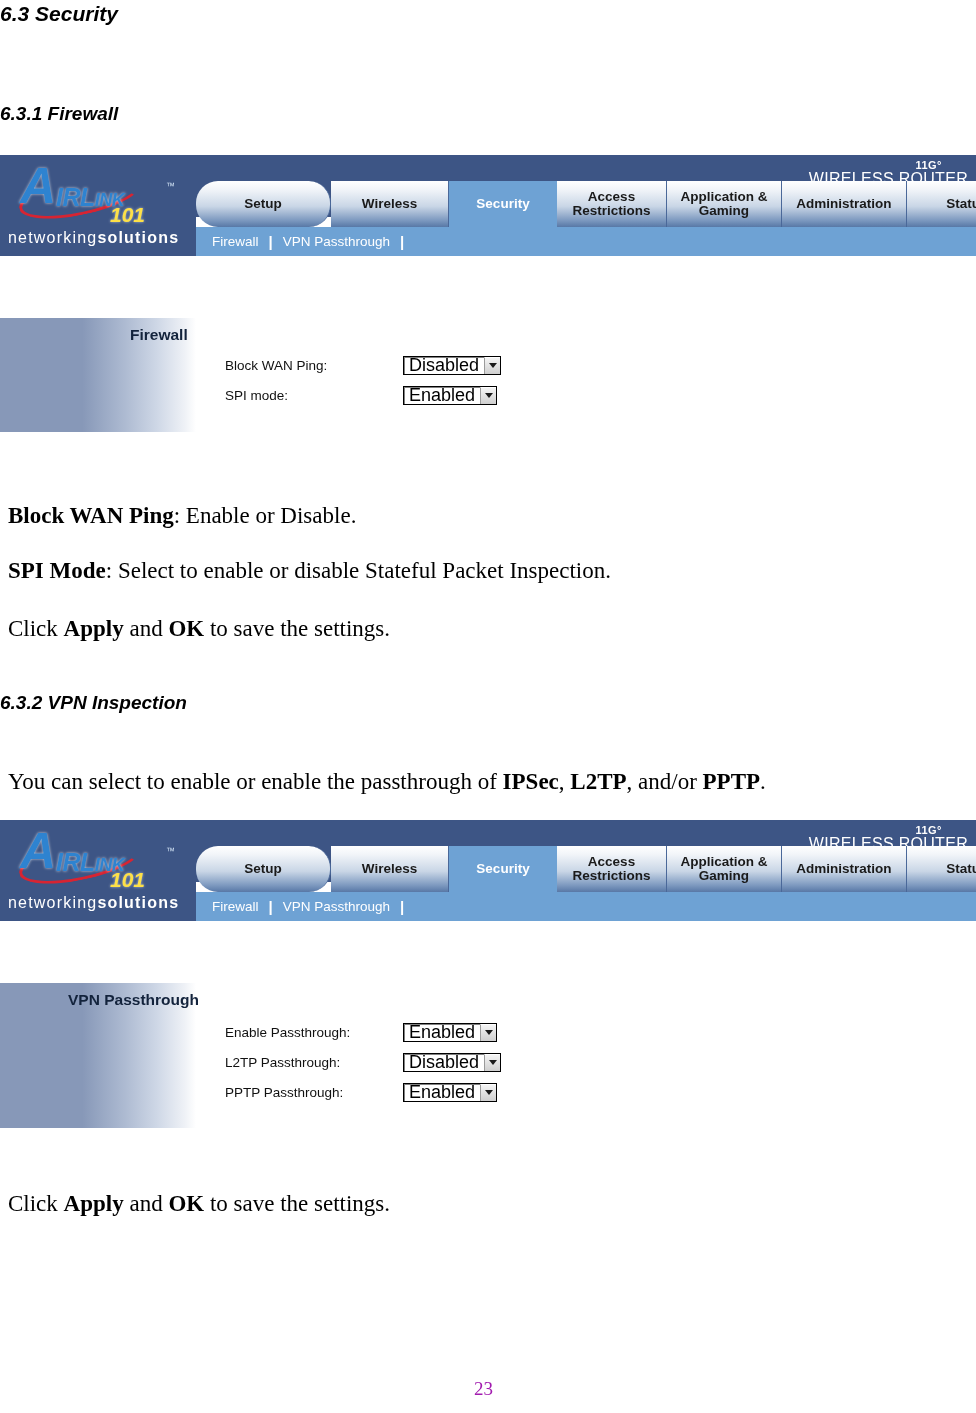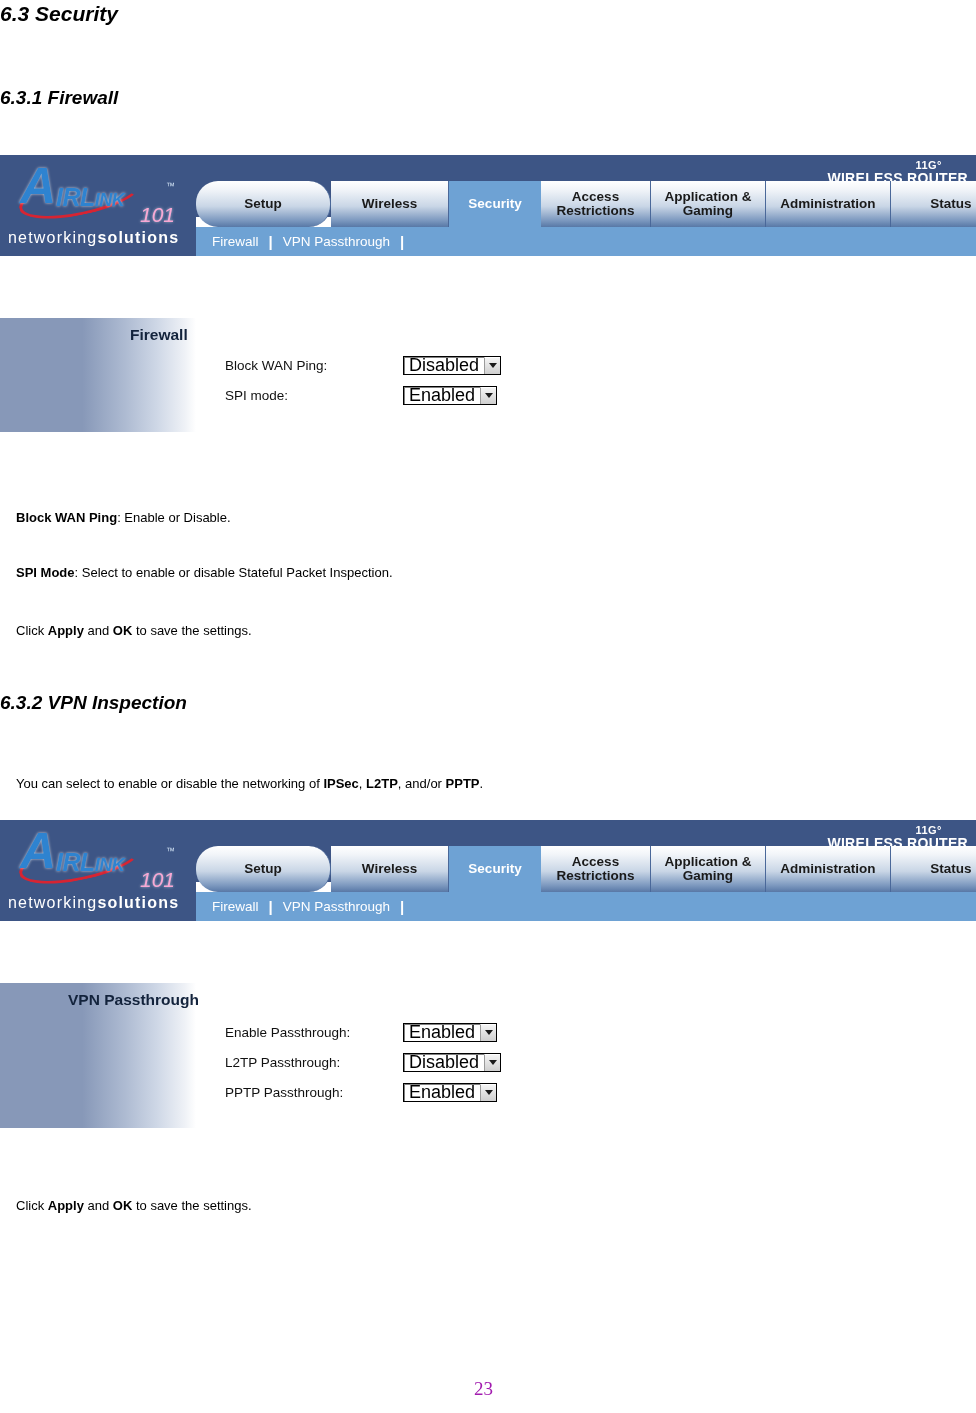--- a/index.html
+++ b/index.html
@@ -16,21 +16,21 @@
   
   h2.doc-h{
     font-size:21px;font-weight:bold;font-style:italic;
     margin:0;padding:0;line-height:1.1;
   }
   h3.doc-h{
     font-size:19px;font-weight:bold;font-style:italic;
     margin:0;padding:0;line-height:1.1;
   }
   p.doc-p{
-    font-size:13px;margin:16px;padding:0;line-height:1.2;
+    font-size:23px;margin:8px;padding:0;line-height:1.2;font-family:Liberation Serif, serif;
   }
   .abs{position:absolute;}
 
   
   .shot{
     position:absolute;
     width:976px;
     background:#fff;
     overflow:hidden;
   }
@@ -58,22 +58,22 @@
     position:absolute;left:40px;top:20px;
     font-size:25px;font-weight:bold;font-style:italic;
     color:#2e83d0;letter-spacing:-.5px;
     text-shadow:0 0 3px rgba(255,255,255,.75);
   }
   .logo-rest small{font-size:18px;}
   .logo-tm{
     position:absolute;left:150px;top:18px;font-size:9px;color:#cfe0f2;
   }
   .logo-101{
-    position:absolute;left:124px;top:40px;
-    font-size:21px;font-weight:normal;font-style:italic;color:#f9a8d4;
+    position:absolute;left:94px;top:40px;
+    font-size:21px;font-weight:bold;font-style:italic;color:#fde047;
     text-shadow:0 0 3px rgba(255,255,255,.6);
   }
   .logo-swoosh{
     position:absolute;left:2px;top:14px;width:118px;height:32px;
     border:3px solid #e0222e;border-radius:50%;
     border-top-color:transparent;border-right-color:transparent;
     transform:rotate(-12deg);
     opacity:.95;
   }
   .logo-tagline{
@@ -85,21 +85,21 @@
 
   .brand-right{
     position:absolute;right:6px;top:4px;width:122px;height:48px;
   }
   .brand-11g{
     position:absolute;right:28px;top:0px;
     font-size:11px;font-weight:bold;color:#ffffff;letter-spacing:.5px;
   }
   .brand-wr{
     position:absolute;right:2px;top:11px;
-    font-size:14px;font-weight:bold;color:#ffffff;
+    font-size:16px;font-weight:normal;color:#ffffff;
     letter-spacing:.3px;white-space:nowrap;
   }
   .brand-swoosh{
     position:absolute;right:14px;top:18px;width:86px;height:26px;
     border:4px solid #e0222e;border-radius:50%;
     border-top-color:transparent;border-left-color:transparent;
     border-right-color:transparent;
     transform:rotate(8deg);
   }
 
@@ -119,21 +119,21 @@
     padding:0 6px;
     box-sizing:border-box;
   }
   .tab.active{
     background:#6ea2d4;
     color:#ffffff;
     border-right:none;
   }
   .tab-setup{width:135px;border-radius:22px;}
   .tab-wireless{width:118px;}
-  .tab-security{width:92px;}
+  .tab-security{width:108px;}
   .tab-access{width:110px;}
   .tab-appgaming{width:115px;}
   .tab-admin{width:125px;}
   .tab-status{width:120px;border-right:none;}
 
   
   .subrow{
     position:absolute;left:196px;top:72px;right:0;height:29px;
     background:#6ea2d4;
     display:flex;align-items:center;
@@ -212,21 +212,21 @@
     font-size:19px;color:#a21caf;
   }
 </style>
 </head>
 <body>
 
 <div class="page">
 
   <h2 class="doc-h abs" style="left:0px;top:2px;">6.3 Security</h2>
 
-  <h3 class="doc-h abs" style="left:0px;top:88px;">6.3.1 Firewall</h3>
+  <h3 class="doc-h abs" style="left:0px;top:104px;">6.3.1 Firewall</h3>
 
   <div class="shot" style="left:0px;top:155px;height:277px;">
 
     <div class="shot-head">
       <div class="brand-right">
         <div class="brand-swoosh"></div>
         <div class="brand-11g">11G°</div>
         <div class="brand-wr">WIRELESS ROUTER</div>
       </div>
     </div>
@@ -300,21 +300,21 @@
     <b>SPI Mode</b><span>: Select to enable or disable Stateful Packet Inspection.</span>
   </p>
 
   <p class="doc-p abs" style="left:0px;top:607px;">
     <span>Click </span><b>Apply</b><span> and </span><b>OK</b><span> to save the settings.</span>
   </p>
 
   <h3 class="doc-h abs" style="left:0px;top:693px;">6.3.2 VPN Inspection</h3>
 
   <p class="doc-p abs" style="left:0px;top:760px;">
-    <span>You can select to enable or disable the networking of </span><b>IPSec</b><span>, </span><b>L2TP</b><span>, and/or </span><b>PPTP</b><span>.</span>
+    <span>You can select to enable or enable the passthrough of </span><b>IPSec</b><span>, </span><b>L2TP</b><span>, and/or </span><b>PPTP</b><span>.</span>
   </p>
 
   <div class="shot" style="left:0px;top:820px;height:308px;">
 
     <div class="shot-head">
       <div class="brand-right">
         <div class="brand-swoosh"></div>
         <div class="brand-11g">11G°</div>
         <div class="brand-wr">WIRELESS ROUTER</div>
       </div>

